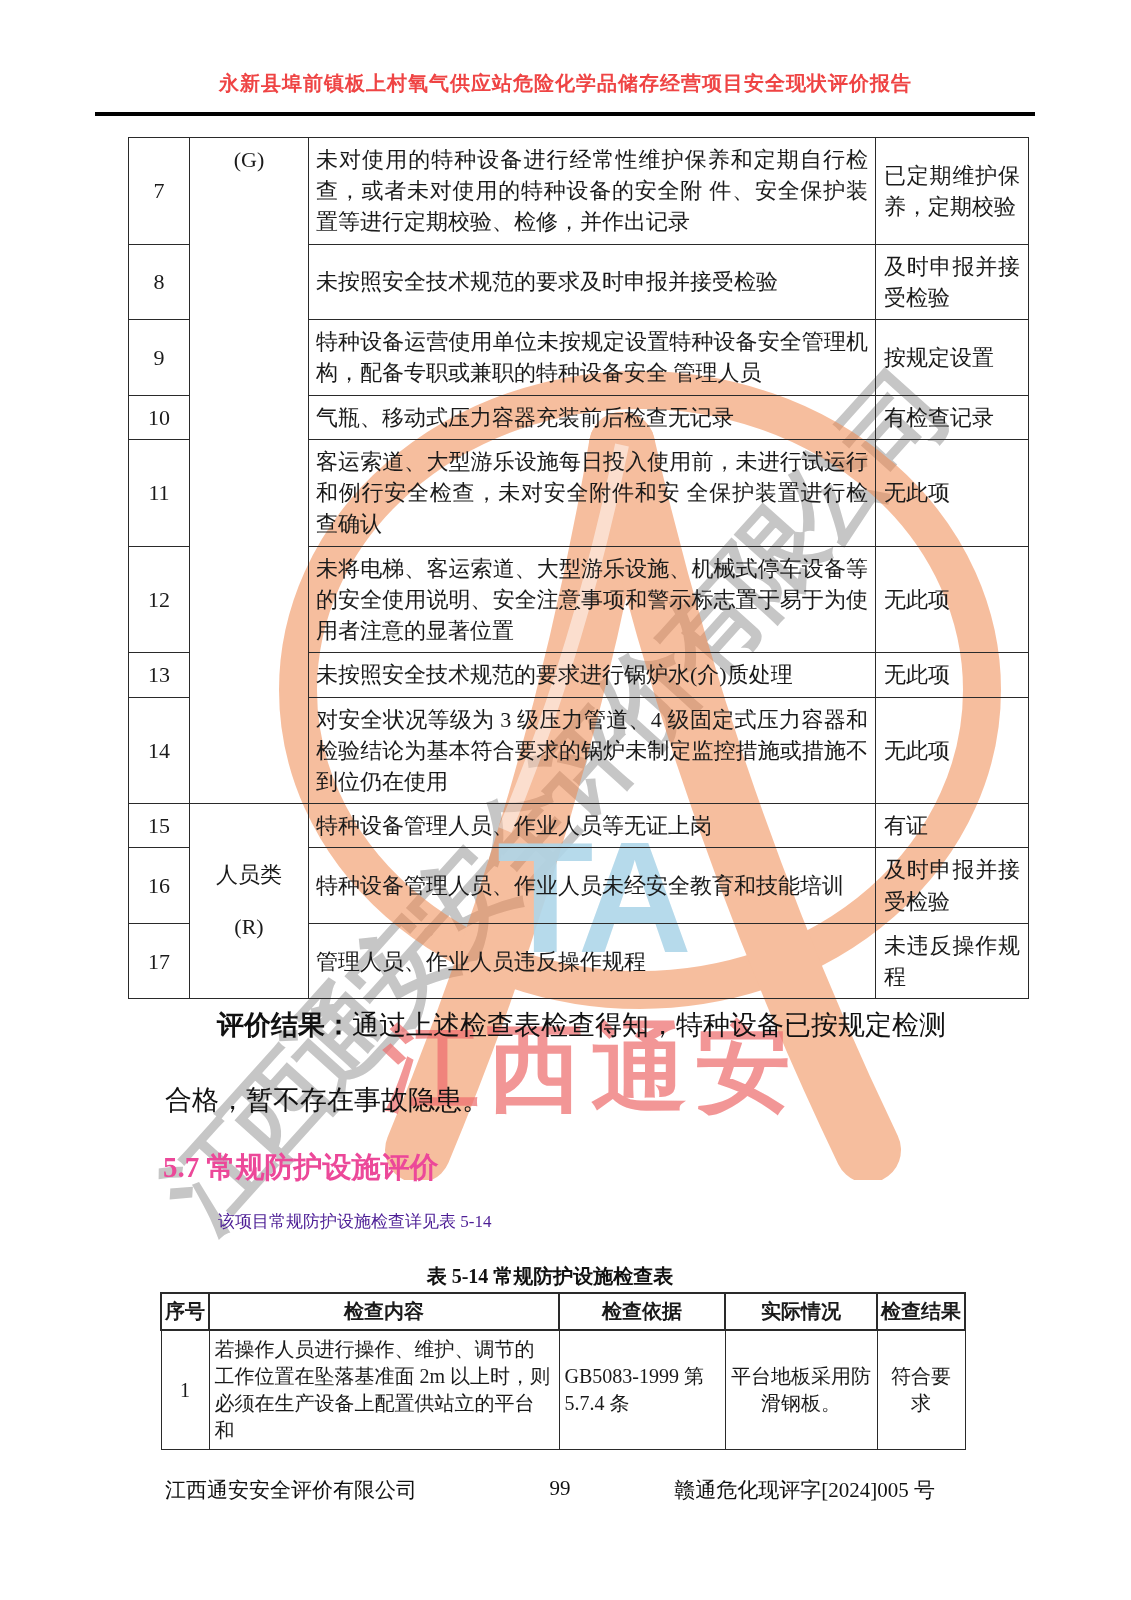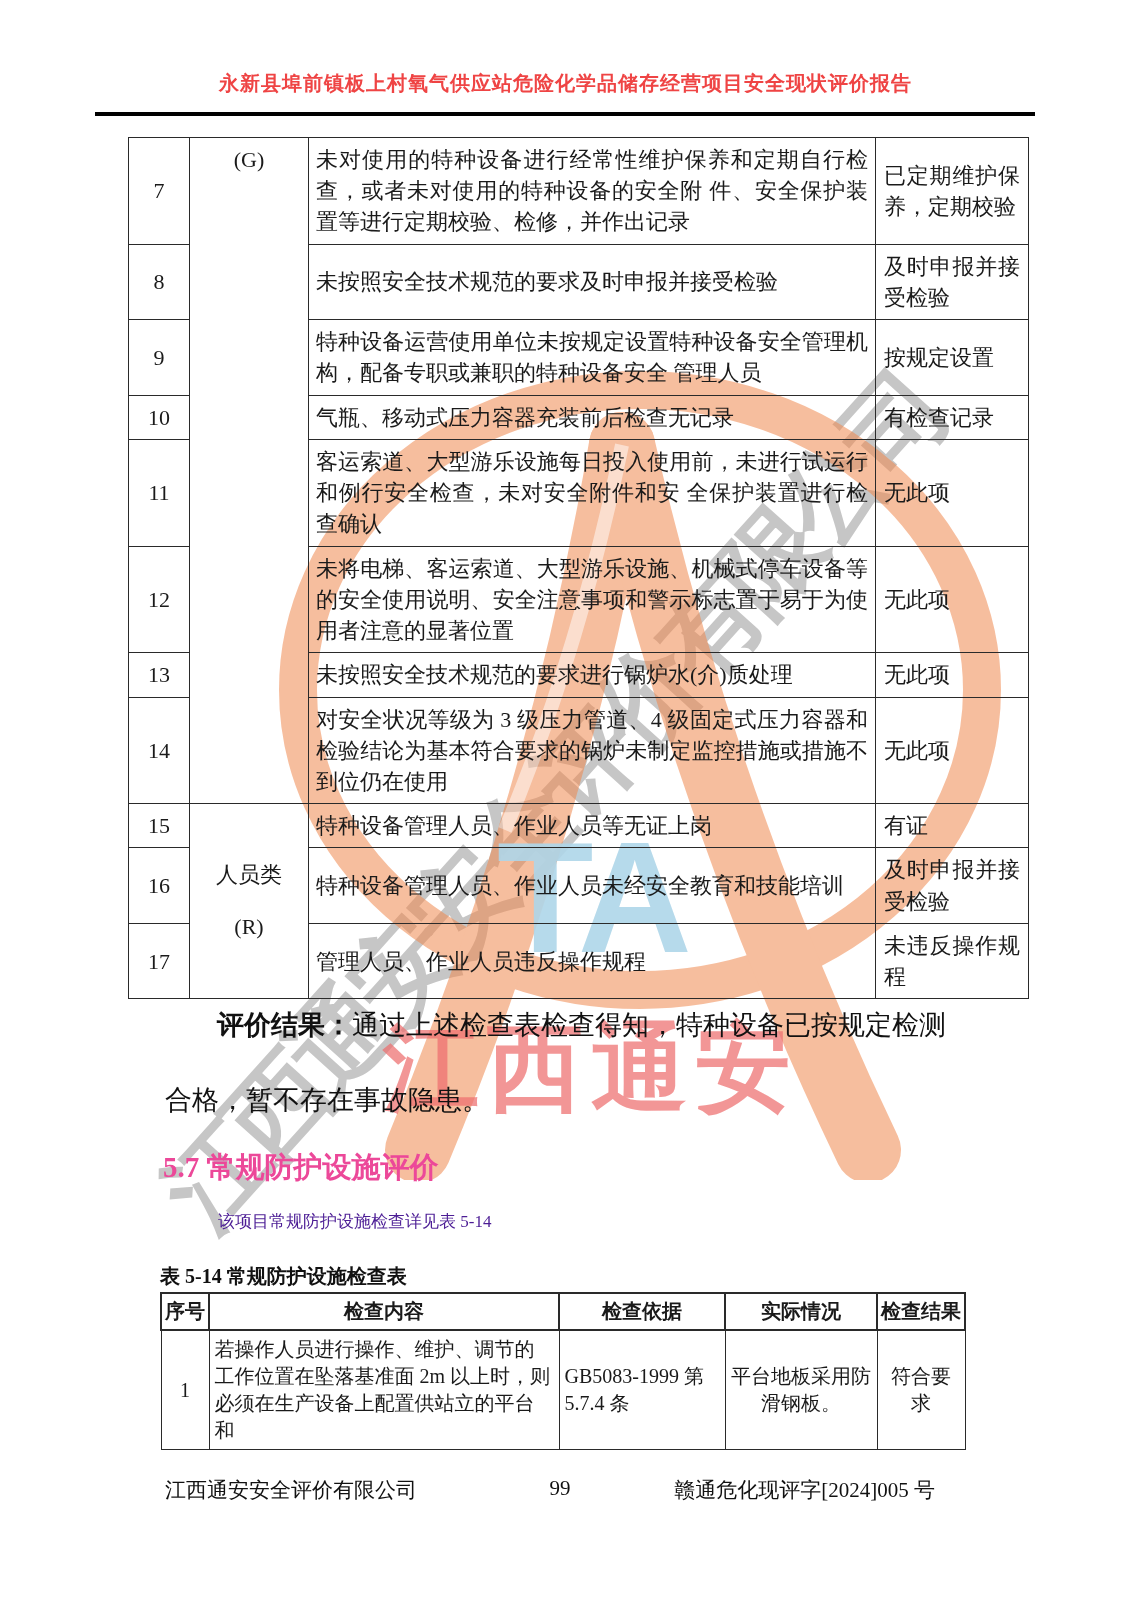--- a/index.html
+++ b/index.html
@@ -46,21 +46,21 @@
   .t1 tr{height:42px;}
   
   .eval{
     position:absolute;left:165px;top:988px;width:800px;
     font-size:27px;line-height:75px;text-indent:52px;color:#111;
   }
   .eval b{font-weight:bold;}
   
   .sec-head{position:absolute;left:163px;top:1148px;font-size:29px;font-weight:bold;color:#ec4899;}
   .sec-intro{position:absolute;left:218px;top:1210px;font-size:17px;color:#4c1d95;}
-  .t2-caption{position:absolute;left:160px;top:1263px;width:780px;font-size:20px;font-weight:bold;color:#111;}
+  .t2-caption{position:absolute;left:160px;top:1263px;width:780px;text-align:center;font-size:20px;font-weight:bold;color:#111;}
   
   .t2{position:absolute;left:160px;top:1292px;width:780px;font-size:20px;line-height:1.35;}
   .t2 th{font-weight:bold;text-align:center;padding:4px 2px;border-width:2px;}
   .t2 td{padding:5px 5px;}
   .t2 .h-no{width:42px;border-radius:13px;}
   .t2 .h-content{width:344px;}
   .t2 .h-basis{width:160px;}
   .t2 .h-actual{width:146px;}
   .t2 .h-result{width:82px;}
   .t2 .d-no{text-align:center;}

